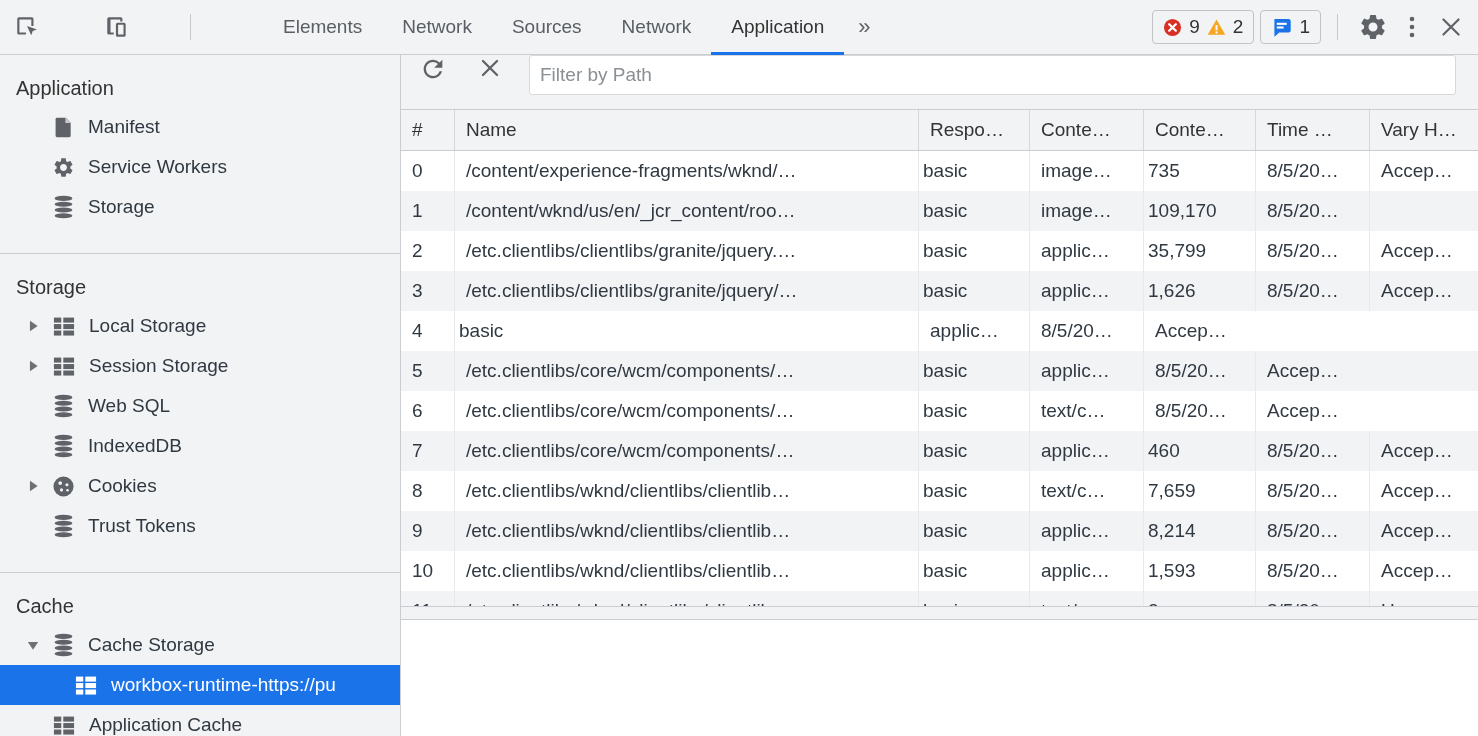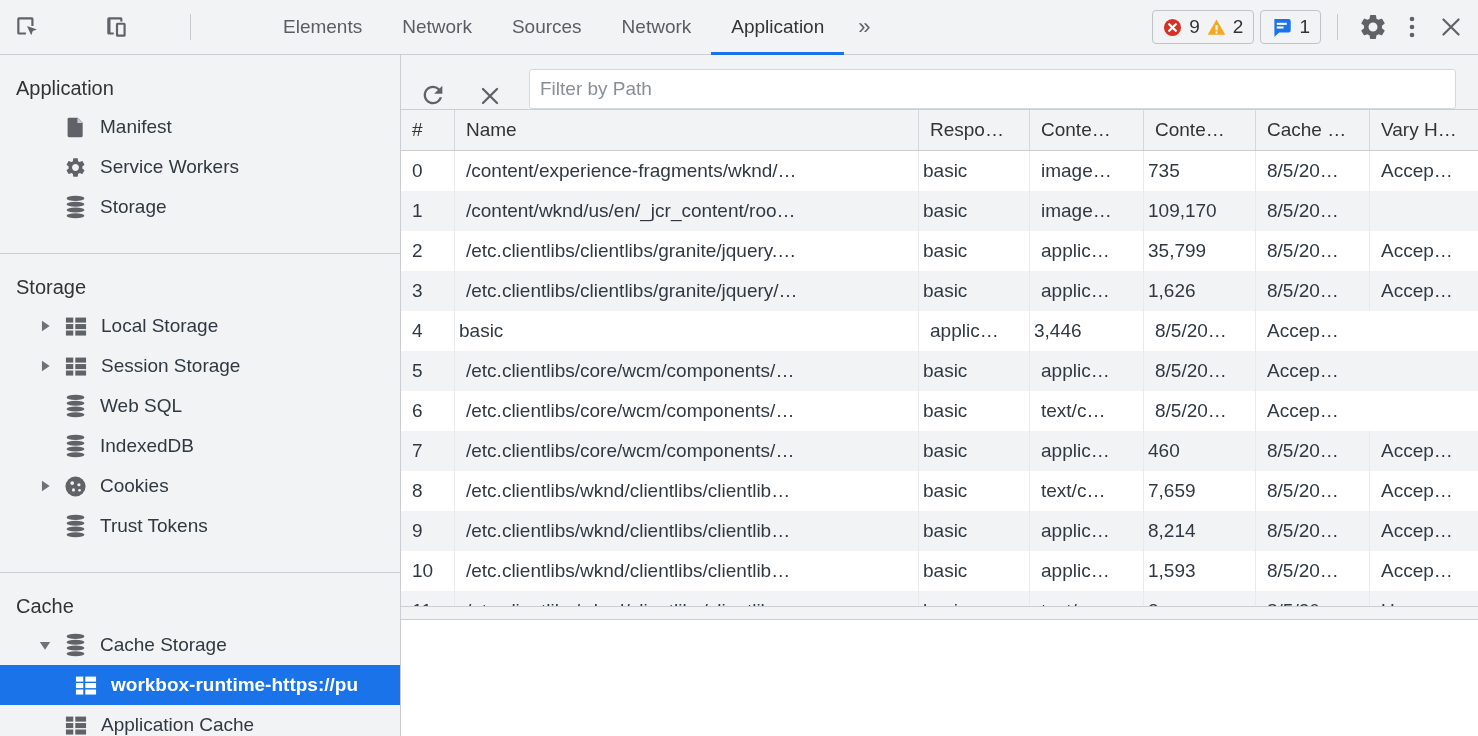--- a/index.html
+++ b/index.html
@@ -26,31 +26,31 @@
   .close-btn{margin-right:4px;}
 
   
   .body{flex:1;display:flex;min-height:0;}
 
   
   .sidebar{width:401px;flex:0 0 401px;background:#f1f3f4;border-right:1px solid #cacdd1;box-sizing:border-box;overflow:hidden;}
   .section{padding:14px 0 26px;}
   .section + .section{border-top:1px solid #cacdd1;}
   .sec-h{height:38px;line-height:38px;padding-left:16px;font-size:20px;color:#333;}
-  .item{height:40px;display:flex;align-items:center;padding-left:38px;cursor:pointer;}
+  .item{height:40px;display:flex;align-items:center;padding-left:26px;cursor:pointer;}
   .item .tw{width:26px;flex:0 0 26px;display:flex;align-items:center;}
   .item .ic{flex:0 0 auto;margin-right:13px;}
   .item .lbl{font-size:19px;color:#303942;white-space:nowrap;overflow:hidden;}
-  .item.nested{padding-left:74px;font-weight:bold;}
+  .item.nested{padding-left:74px;}
   .item.selected{background:#1a73e8;}
   .item.selected .lbl{color:#fff;}
 
   
   .content{flex:1;display:flex;flex-direction:column;min-width:0;background:#fff;}
-  .filterbar{height:55px;flex:0 0 55px;background:#f1f3f4;border-bottom:1px solid #cacdd1;display:flex;align-items:flex-end;padding:0 22px 0 18px;box-sizing:border-box;gap:12px;}
+  .filterbar{height:55px;flex:0 0 55px;background:#f1f3f4;border-bottom:1px solid #cacdd1;display:flex;align-items:flex-start;padding:0 22px 0 18px;box-sizing:border-box;gap:12px;}
   .refresh-btn{margin-right:18px;}
   .clear-btn{margin-right:14px;}
   .filter-input{flex:1;height:40px;box-sizing:border-box;border:1px solid #d6d9dc;border-radius:3px;background:#fff;font-size:19px;font-family:inherit;color:#303942;padding:0 10px;outline:none;}
   .filter-input::placeholder{color:#8a8f94;}
 
   .grid{display:grid;grid-template-columns:54px 464px 111px 114px 112px 114px 1fr;}
   .thead{height:41px;flex:0 0 41px;background:#f1f3f4;border-bottom:1px solid #cacdd1;box-sizing:border-box;}
   .th{font-size:19px;color:#333;line-height:40px;padding-left:11px;white-space:nowrap;overflow:hidden;border-right:1px solid #d4d7db;box-sizing:border-box;cursor:pointer;}
   .th:last-child{border-right:none;}
   .tbody{height:455px;flex:0 0 455px;overflow:hidden;}
@@ -324,21 +324,21 @@
         </button>
         <input class="filter-input" type="text" value="" placeholder="Filter by Path" style="">
       </div>
 
       <div class="thead grid">
         <div class="th">#</div>
         <div class="th">Name</div>
         <div class="th">Respo…</div>
         <div class="th">Conte…</div>
         <div class="th">Conte…</div>
-        <div class="th">Cache …</div>
+        <div class="th">Time …</div>
         <div class="th">Vary H…</div>
       </div>
 
       <div class="tbody">
         <div class="tr grid">
             <div class="td">0</div>
             <div class="td">/content/experience-fragments/wknd/…</div>
             <div class="td num">basic</div>
             <div class="td">image…</div>
             <div class="td num">735</div>
@@ -369,21 +369,20 @@
             <div class="td num">basic</div>
             <div class="td">applic…</div>
             <div class="td num">1,626</div>
             <div class="td">8/5/20…</div>
             <div class="td">Accep…</div>
           </div>
         <div class="tr grid">
             <div class="td">4</div>
             <div class="td num">basic</div>
             <div class="td">applic…</div>
-            <div class="td num">3,446</div>
             <div class="td">8/5/20…</div>
             <div class="td">Accep…</div>
           </div>
         <div class="tr grid">
             <div class="td">5</div>
             <div class="td">/etc.clientlibs/core/wcm/components/…</div>
             <div class="td num">basic</div>
             <div class="td">applic…</div>
             <div class="td">8/5/20…</div>
             <div class="td">Accep…</div>

